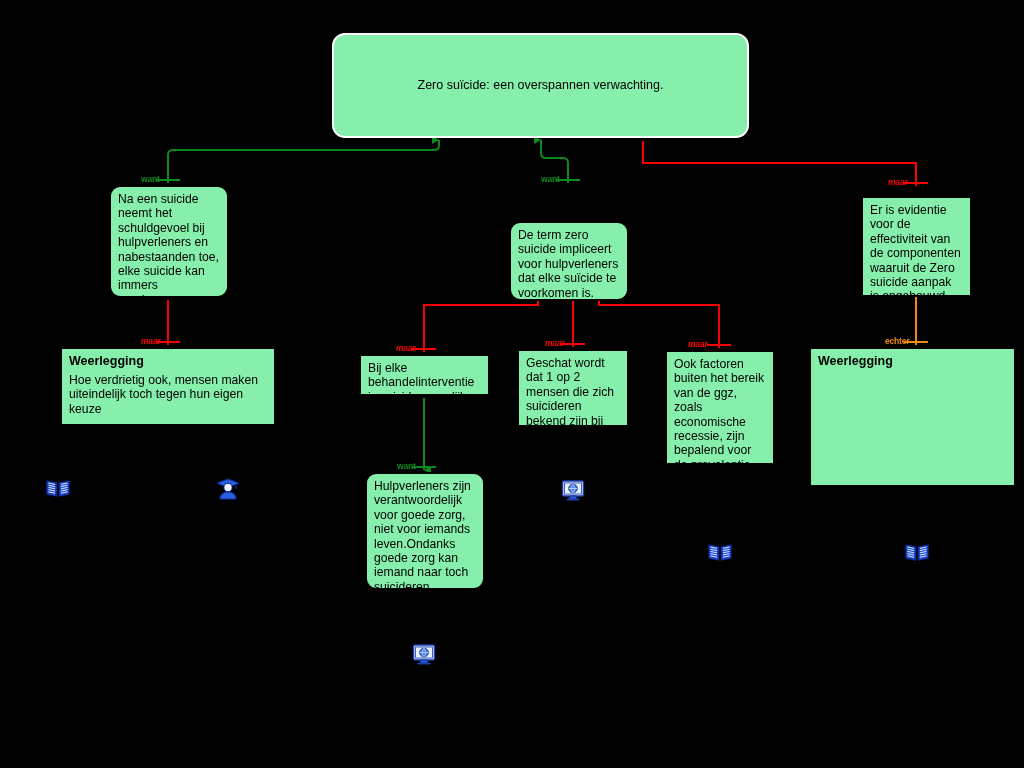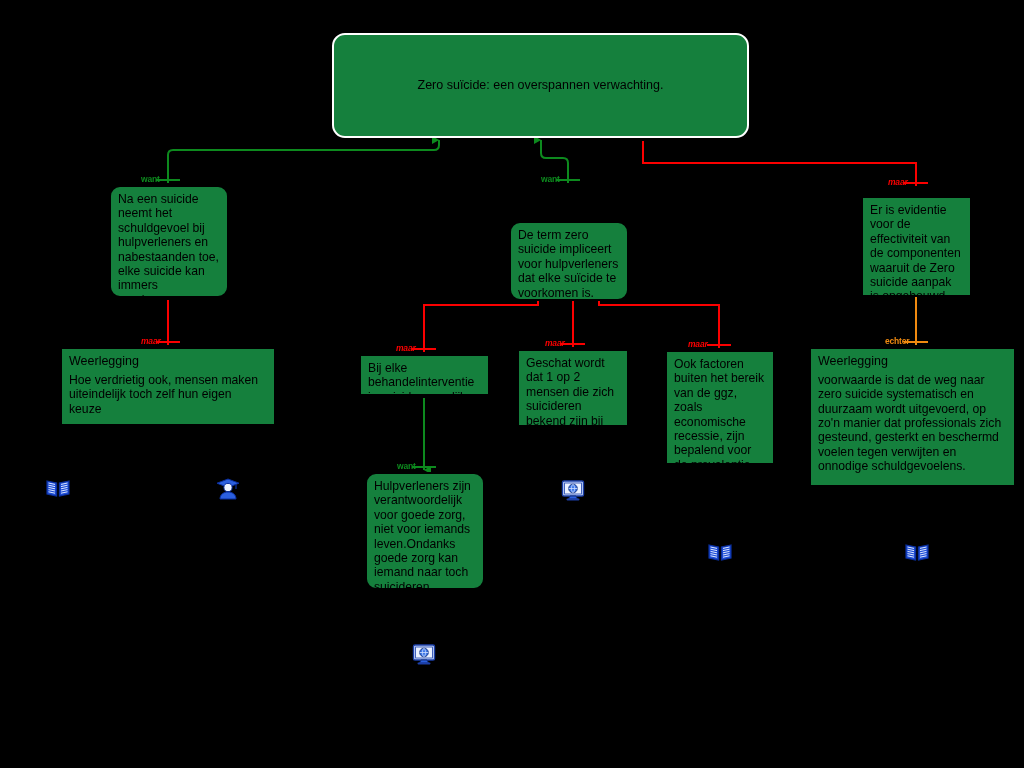--- a/index.html
+++ b/index.html
@@ -1,35 +1,35 @@
 <!DOCTYPE html>
 <html><head>
 <meta charset="utf-8">
 <style>
   html,body{margin:0;padding:0;background:#000;}
   body{width:1024px;height:768px;position:relative;overflow:hidden;
        font-family:"Liberation Sans","DejaVu Sans",sans-serif;}
   #canvas{position:absolute;inset:0;width:1024px;height:768px;}
   #links{position:absolute;left:0;top:0;width:1024px;height:768px;pointer-events:none;}
 
-  .node{position:absolute;background:#15803d;box-sizing:border-box;
+  .node{position:absolute;background:#86efac;box-sizing:border-box;
         color:#000;line-height:1.18;overflow:hidden;}
   .node .body{padding:5px 7px 4px 7px;}
   .node.rounded{border:2px solid;border-radius:11px;}
   .node.sharp{border:2px solid;}
 
   .c-green{border-color:#0d8a1e;}
   .c-red{border-color:#fb0000;}
   .c-orange{border-color:#f08a10;}
 
   #n-title{left:332px;top:33px;width:417px;height:105px;border-radius:13px;
            border:2px solid #ffffff;display:flex;align-items:center;justify-content:center;}
   #n-title .body{padding:0 18px;text-align:center;font-size:12.5px;}
 
-  .ttl{font-weight:normal;font-size:12.5px;display:block;margin-bottom:4px;}
+  .ttl{font-weight:bold;font-size:12.5px;display:block;margin-bottom:4px;}
   .txt{font-size:12.2px;display:block;white-space:pre-line;}
 
   .elabel{position:absolute;font-size:8.5px;font-weight:bold;letter-spacing:-.2px;}
   .el-green{color:#0d8a1e;text-align:center;}
   .el-red{color:#fb0000;font-style:italic;}
   .el-orange{color:#f08a10;}
 
   .icon{position:absolute;width:26px;height:26px;}
   .icon svg{display:block;width:26px;height:26px;}
 </style>
@@ -97,21 +97,21 @@
   <div class="node sharp c-red" style="left:861px;top:196px;width:111px;height:101px;">
     <div class="body">
         <span class="txt">Er is evidentie voor de effectiviteit van de componenten waaruit de Zero suicide aanpak is opgebouwd.</span>
       </div>
   </div>
   <div class="elabel el-red" style="left:888px;top:177px;">maar</div>
 
   <div class="node sharp c-red" style="left:60px;top:347px;width:216px;height:79px;">
     <div class="body">
       <span class="ttl">Weerlegging</span>
-      <span class="txt">Hoe verdrietig ook,  mensen maken uiteindelijk toch zelf hun eigen keuze</span>
+      <span class="txt">Hoe verdrietig ook,  mensen maken uiteindelijk toch tegen hun eigen keuze</span>
     </div>
   </div>
   <div class="elabel el-red" style="left:141px;top:336px;">maar</div>
 
   <div class="node sharp c-red" style="left:359px;top:354px;width:131px;height:42px;">
     <div class="body">
         <span class="txt">Bij elke behandelinterventie is suicide mogelijk.</span>
       </div>
   </div>
   <div class="elabel el-red" style="left:396px;top:343px;">maar</div>
@@ -126,21 +126,20 @@
   <div class="node sharp c-red" style="left:665px;top:350px;width:110px;height:115px;">
     <div class="body">
         <span class="txt">Ook factoren buiten het bereik van de ggz, zoals economische recessie, zijn bepalend voor de prevalentie van suicide</span>
       </div>
   </div>
   <div class="elabel el-red" style="left:688px;top:339px;">maar</div>
 
   <div class="node sharp c-orange" style="left:809px;top:347px;width:207px;height:140px;">
     <div class="body">
       <span class="ttl">Weerlegging</span>
-      <span class="txt">voorwaarde is dat de weg naar zero suicide systematisch en duurzaam wordt uitgevoerd, op zo'n manier dat professionals zich gesteund, gesterkt en beschermd voelen tegen verwijten en onnodige schuldgevoelens.</span>
     </div>
   </div>
   <div class="elabel el-orange" style="left:885px;top:336px;">echter</div>
 
   <div class="node rounded c-green" style="left:365px;top:472px;width:120px;height:118px;">
     <div class="body">
         <span class="txt">Hulpverleners zijn verantwoordelijk voor goede zorg, niet voor iemands leven.Ondanks goede zorg kan iemand naar toch suicideren.</span>
       </div>
   </div>
   <div class="elabel el-green" style="left:397px;top:461px;">want</div>

